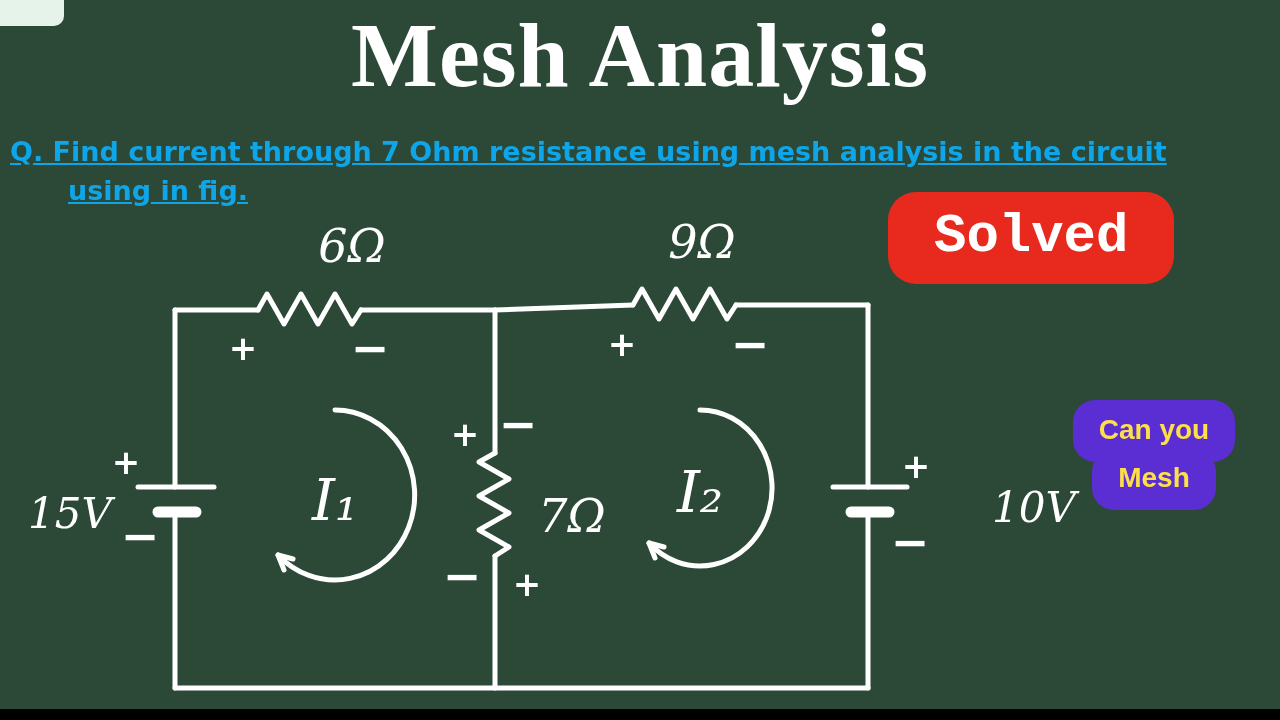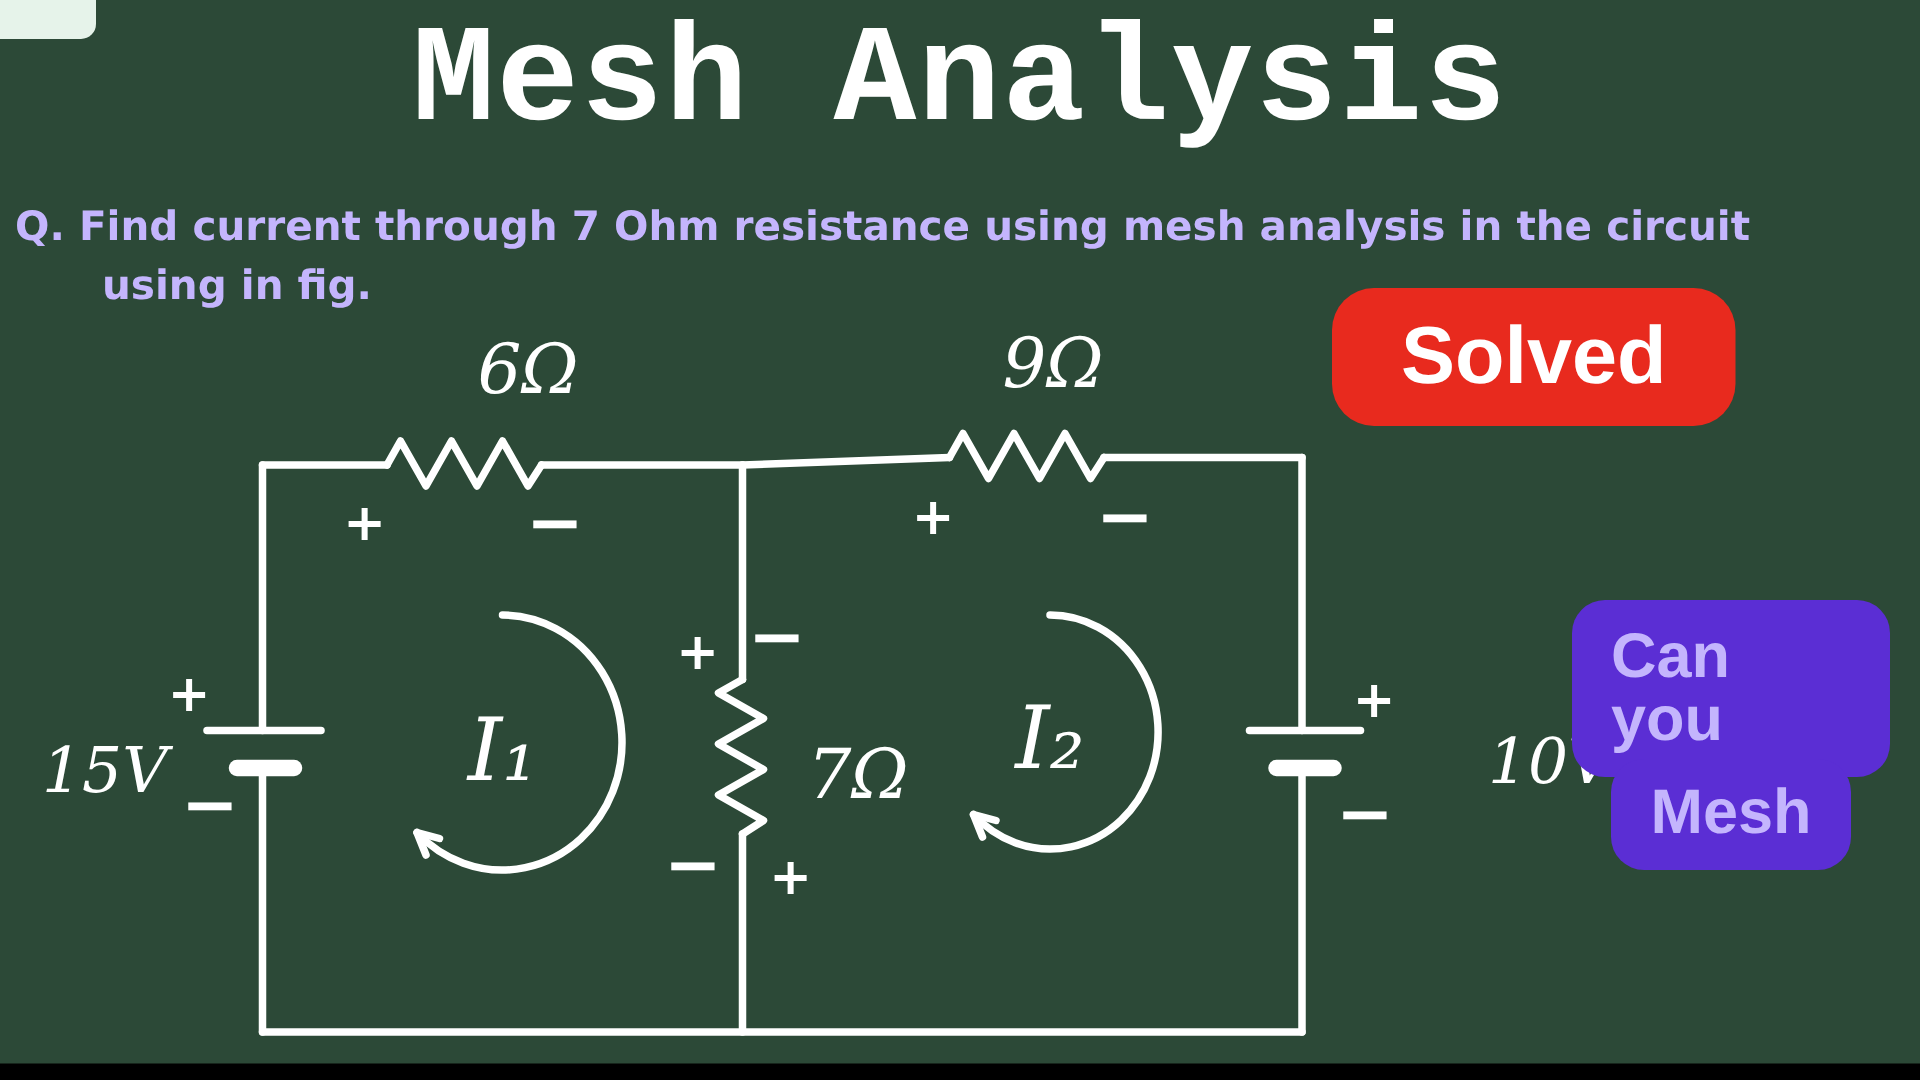--- a/index.html
+++ b/index.html
@@ -17,33 +17,34 @@
     width: 64px; height: 26px;
     background: #e6f3ea;
     border-radius: 0 0 10px 0;
   }
 
   .title {
     position: absolute; top: 2px; left: 0; width: 100%;
     margin: 0;
     text-align: center;
     color: #ffffff;
-    font-family: Liberation Mono, monospace;
+    font-family: Liberation Serif, serif;
     font-weight: bold;
     font-size: 92px;
     letter-spacing: 1px;
   }
 
   .question {
     position: absolute; top: 136px; left: 10px;
-    color: #c4b5fd;
+    color: #0ea5e9;
     font-family: "DejaVu Sans", sans-serif;
     font-weight: bold;
     font-size: 27px;
     white-space: nowrap;
+    text-decoration: underline;
   }
   .q2 { padding-left: 58px; margin-top: 8px; }
 
   svg.circuit { position: absolute; left: 0; top: 0; width: 1280px; height: 720px; }
   .wire {
     stroke: #ffffff; stroke-width: 5; fill: none;
     stroke-linecap: round; stroke-linejoin: round;
   }
   .thick { stroke-width: 11; }
   svg text { fill: #ffffff; }
@@ -67,33 +68,35 @@
 
   .badge-red {
     position: absolute; left: 888px; top: 192px;
     display: flex; flex-direction: column; align-items: center;
   }
   .badge-red .line {
     background: #e82a1e; color: #ffffff;
     font-weight: bold; font-size: 54px;
     border-radius: 28px;
     line-height: 1.0;
+    font-family: Liberation Mono, monospace;
   }
   .badge-red .b1 { padding: 18px 46px 20px; }
   .badge-red .b2 { padding: 16px 36px 20px; margin-top: -16px; }
 
   .badge-purple {
     position: absolute; left: 1048px; top: 400px; width: 212px;
     display: flex; flex-direction: column; align-items: center;
   }
   .badge-purple .line {
-    background: #5b2ed4; color: #c4b5fd;
-    font-weight: bold; font-size: 42px;
+    background: #5b2ed4; color: #fde047;
+    font-weight: bold; font-size: 28px;
     border-radius: 22px;
     line-height: 1.0;
+    text-align: right;
   }
   .badge-purple .p1 { padding: 16px 26px 18px; }
   .badge-purple .p2 { padding: 14px 26px 18px; margin-top: -12px; }
   .badge-purple .p3 { padding: 12px 28px 16px; margin-top: -12px; }
 
   .bottom-bar {
     position: absolute; left: 0; bottom: 0;
     width: 100%; height: 11px;
     background: #000000;
   }

